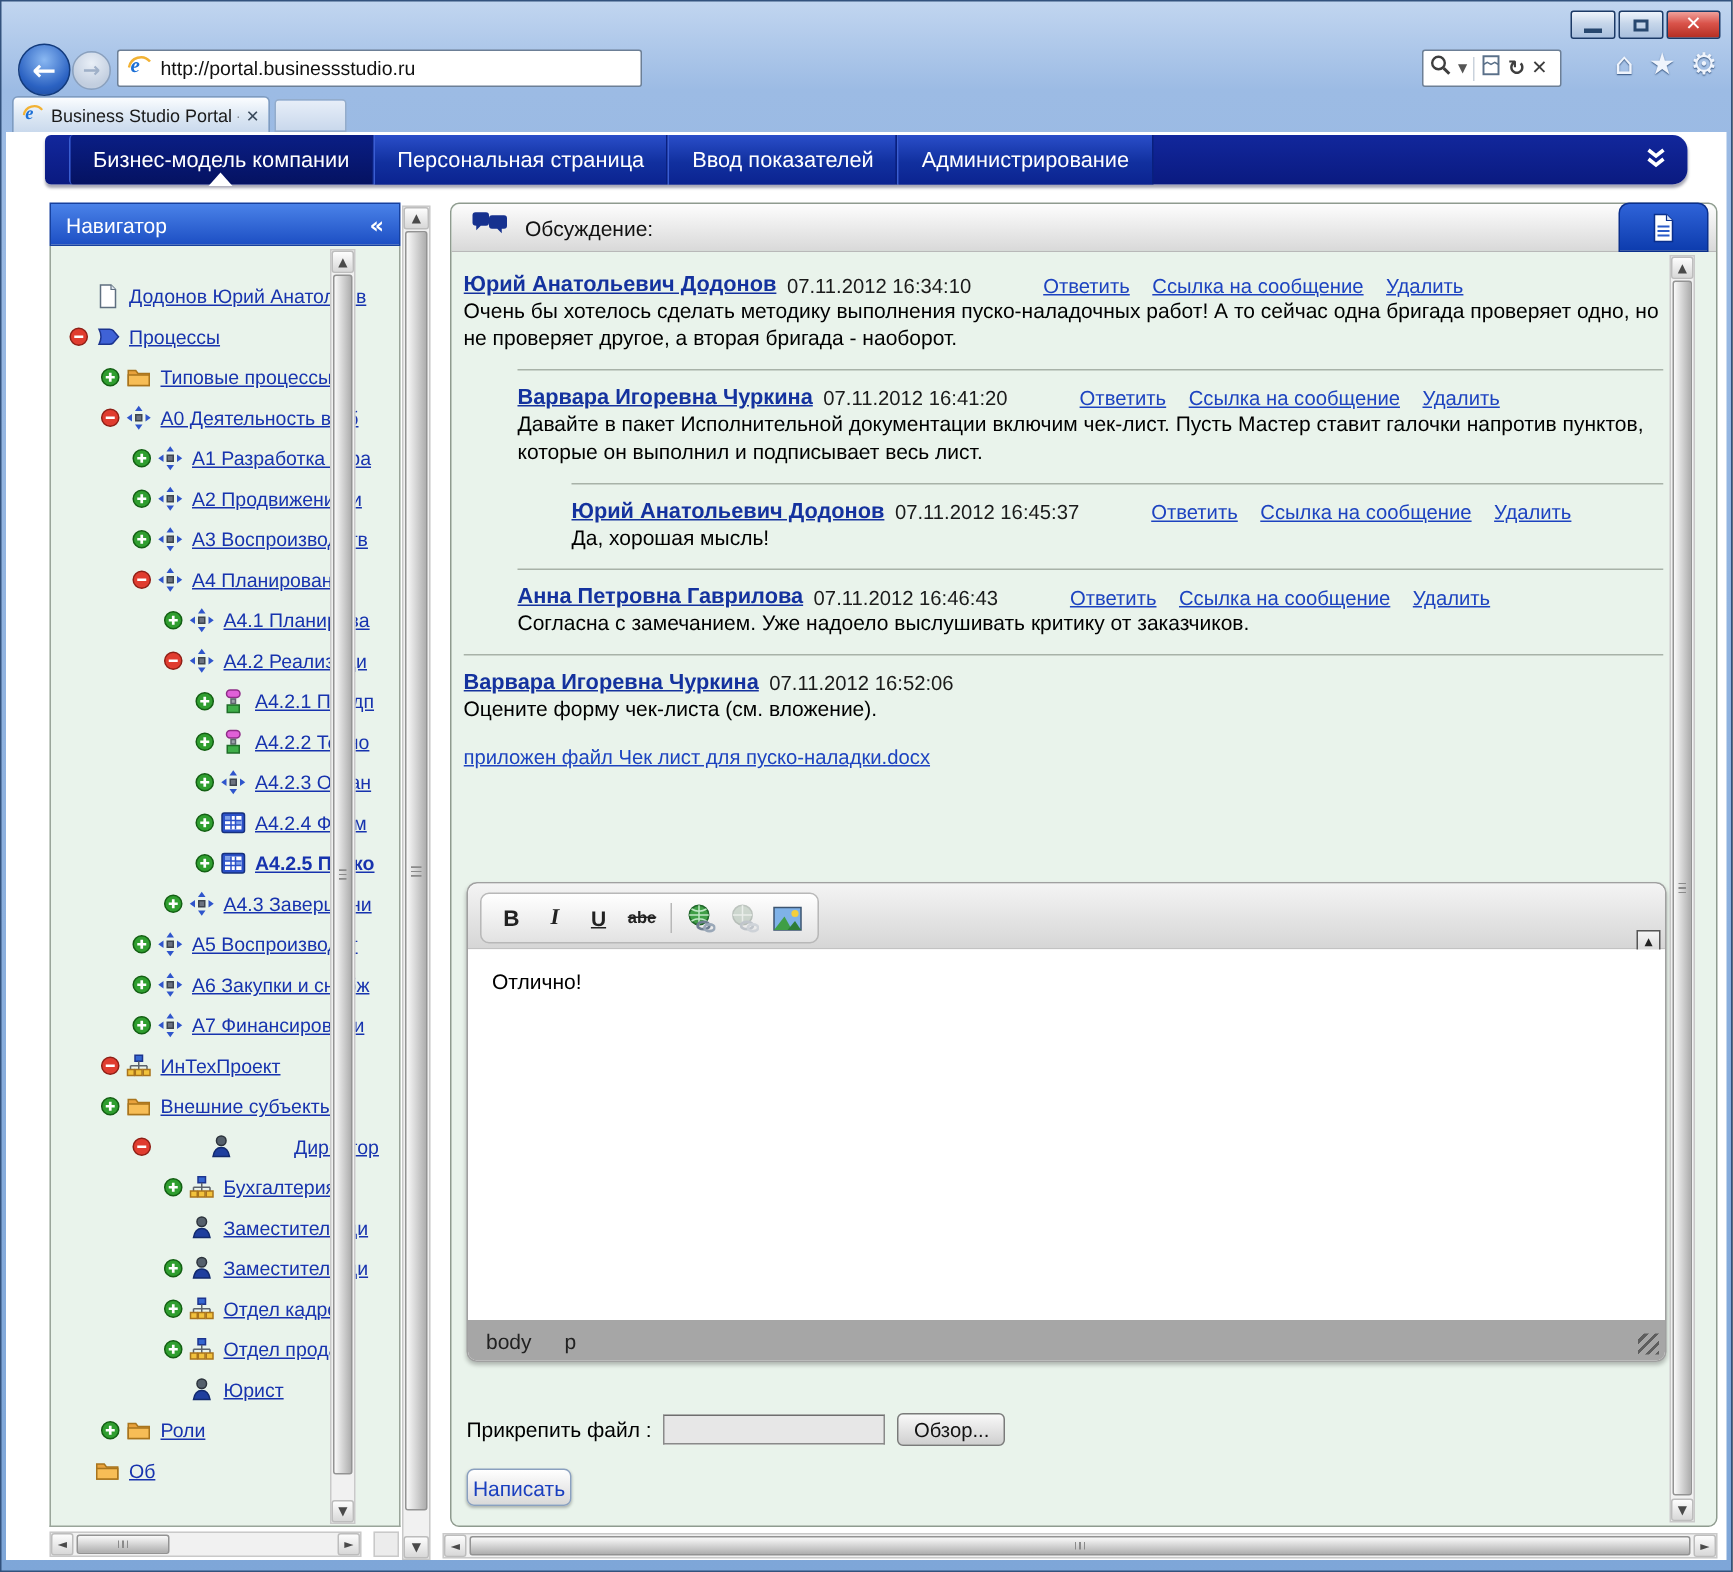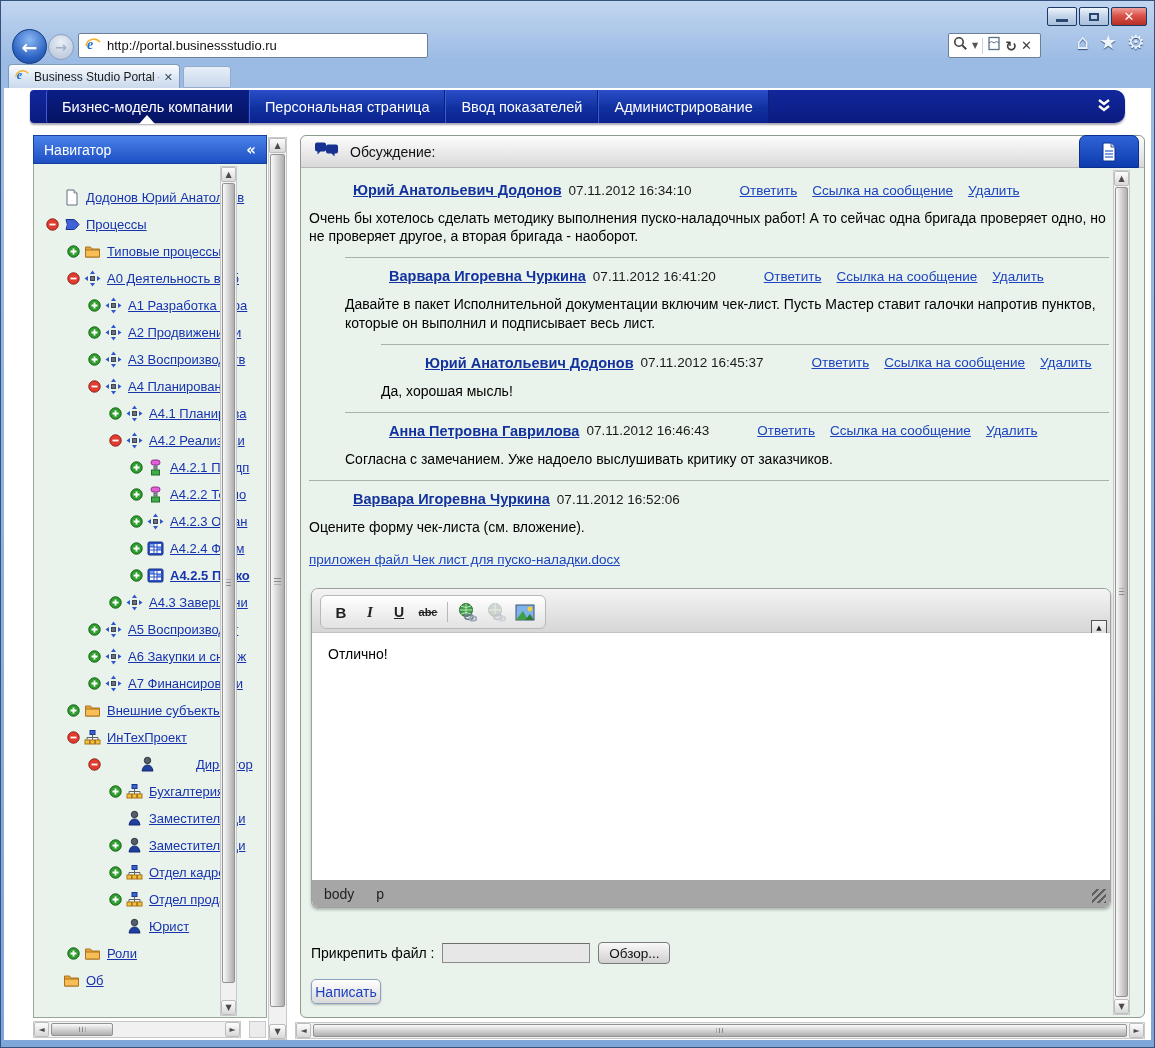--- a/index.html
+++ b/index.html
@@ -101,26 +101,26 @@
     border:1px solid #8f9b8f; border-radius:6px; }
   .disc-header { position:absolute; left:0; top:0; right:0; height:32px; background:linear-gradient(#fdfdfd,#d9d9d9);
     border-bottom:1px solid #b8b8b8; border-radius:6px 6px 0 0; display:flex; align-items:center; padding:0 12px; gap:10px; }
   .disc-title { font-size:14px; color:#111; }
   .doc-tab { position:absolute; left:778px; top:-1px; width:60px; height:33px; background:linear-gradient(#2f63d8,#0d3cae);
     border:1px solid #0a2f8c; border-radius:7px 7px 0 0; display:flex; align-items:center; justify-content:center; }
 
   .messages { position:absolute; left:8px; top:36px; width:800px; height:414px; overflow:hidden; }
   .msg { padding:10px 0 12px; }
   .msg.sep { border-top:1px solid #a8b2a8; }
-  .msg-head { display:flex; align-items:center; white-space:nowrap;margin-left:44px; }
+  .msg-head { display:flex; align-items:flex-end; white-space:nowrap; }
   .msg-author { font-size:14.5px; font-weight:bold; color:#14329e; text-decoration:underline; cursor:pointer; }
   .msg-ts { font-size:13.5px; color:#1a1a1a; margin-left:7px; }
   .msg-actions { margin-left:48px; display:inline-flex; gap:15px; }
   .action { font-size:13.5px; color:#1d43c0; text-decoration:underline; cursor:pointer; }
-  .msg-body { margin-top:11px; font-size:14px; color:#000; line-height:1.3; }
+  .msg-body { font-size:14px; color:#000; line-height:1.3; }
   .msg-attach { display:inline-block; margin-top:16px; font-size:13.5px; color:#1d43c0; text-decoration:underline; cursor:pointer; }
 
   
   .editor { position:absolute; left:10px; top:452px; width:800px; height:320px; border:1px solid #a0a0a0; border-radius:7px;
     background:#fff; box-shadow:0 2px 3px rgba(0,0,0,.25); }
   .editor-toolbar-strip { position:absolute; left:0; right:0; top:0; height:44px; background:linear-gradient(#f4f4f4,#d6d6d6);
     border-radius:7px 7px 0 0; border-bottom:1px solid #c2c2c2; }
   .editor-toolbar { display:inline-flex; align-items:center; gap:3px; margin:6px 0 0 8px; padding:3px 7px;
     background:linear-gradient(#ffffff,#e2e2e2); border:1px solid #b8b8b8; border-radius:6px; }
   .tb-btn { width:26px; height:26px; display:flex; align-items:center; justify-content:center; border-radius:3px; cursor:pointer; }
@@ -567,49 +567,49 @@
                 <path d="M8.5 16.5 l2.5-3.5 h-5 z" fill="#2f55cc"></path>
                 <path d="M0.5 8.5 l3.5-2.5 v5 z" fill="#2f55cc"></path>
                 <path d="M16.5 8.5 l-3.5-2.5 v5 z" fill="#2f55cc"></path>
               </svg>
             </span>
             <span class="tlabel">А7 Финансировани</span>
           </div>
           <div class="tree-row" style="padding-left: 33px;">
             <span class="badge">
               <svg width="13" height="13" viewBox="0 0 13 13">
-                <circle cx="6.5" cy="6.5" r="5.7" fill="#2f9e2f" stroke="#135f13"></circle>
-                <path d="M6.5 3.5 v6 M3.5 6.5 h6" stroke="#fff" stroke-width="1.8"></path>
-              </svg>
-            </span>
-            <span class="ticon">
-              <svg width="17" height="17" viewBox="0 0 17 17">
-                <path d="M1.5 4 h5 l1.5 2 h7.5 v8 h-14 z" fill="#e9a23c" stroke="#a9741c"></path>
-                <path d="M1.5 7 h14 v7 h-14 z" fill="#f7bd56" stroke="#a9741c"></path>
-              </svg>
-            </span>
-            <span class="tlabel">Внешние субъекты</span>
-          </div>
-          <div class="tree-row" style="padding-left: 33px;">
-            <span class="badge">
-              <svg width="13" height="13" viewBox="0 0 13 13">
                 <circle cx="6.5" cy="6.5" r="5.7" fill="#e03c2f" stroke="#8f1f16"></circle>
                 <path d="M3.5 6.5 h6" stroke="#fff" stroke-width="1.8"></path>
               </svg>
             </span>
             <span class="ticon">
               <svg width="17" height="17" viewBox="0 0 17 17">
                 <rect x="6" y="1.5" width="5" height="4" fill="#3566d0" stroke="#1c348f"></rect>
                 <path d="M8.5 5.5 v3 M3 8.5 h11 M3 8.5 v2.5 M8.5 8.5 v2.5 M14 8.5 v2.5" stroke="#5c636c" fill="none"></path>
                 <rect x="1" y="11" width="4.5" height="4" fill="#f2c23c" stroke="#a9741c"></rect>
                 <rect x="6.2" y="11" width="4.5" height="4" fill="#f2c23c" stroke="#a9741c"></rect>
                 <rect x="11.5" y="11" width="4.5" height="4" fill="#f2c23c" stroke="#a9741c"></rect>
               </svg>
             </span>
             <span class="tlabel">ИнТехПроект</span>
+          </div>
+          <div class="tree-row" style="padding-left: 33px;">
+            <span class="badge">
+              <svg width="13" height="13" viewBox="0 0 13 13">
+                <circle cx="6.5" cy="6.5" r="5.7" fill="#2f9e2f" stroke="#135f13"></circle>
+                <path d="M6.5 3.5 v6 M3.5 6.5 h6" stroke="#fff" stroke-width="1.8"></path>
+              </svg>
+            </span>
+            <span class="ticon">
+              <svg width="17" height="17" viewBox="0 0 17 17">
+                <path d="M1.5 4 h5 l1.5 2 h7.5 v8 h-14 z" fill="#e9a23c" stroke="#a9741c"></path>
+                <path d="M1.5 7 h14 v7 h-14 z" fill="#f7bd56" stroke="#a9741c"></path>
+              </svg>
+            </span>
+            <span class="tlabel">Внешние субъекты</span>
           </div>
           <div class="tree-row" style="padding-left: 54px; gap: 34px;">
             <span class="badge">
               <svg width="13" height="13" viewBox="0 0 13 13">
                 <circle cx="6.5" cy="6.5" r="5.7" fill="#e03c2f" stroke="#8f1f16"></circle>
                 <path d="M3.5 6.5 h6" stroke="#fff" stroke-width="1.8"></path>
               </svg>
             </span>
             <span class="ticon">
               <svg width="17" height="17" viewBox="0 0 17 17">

